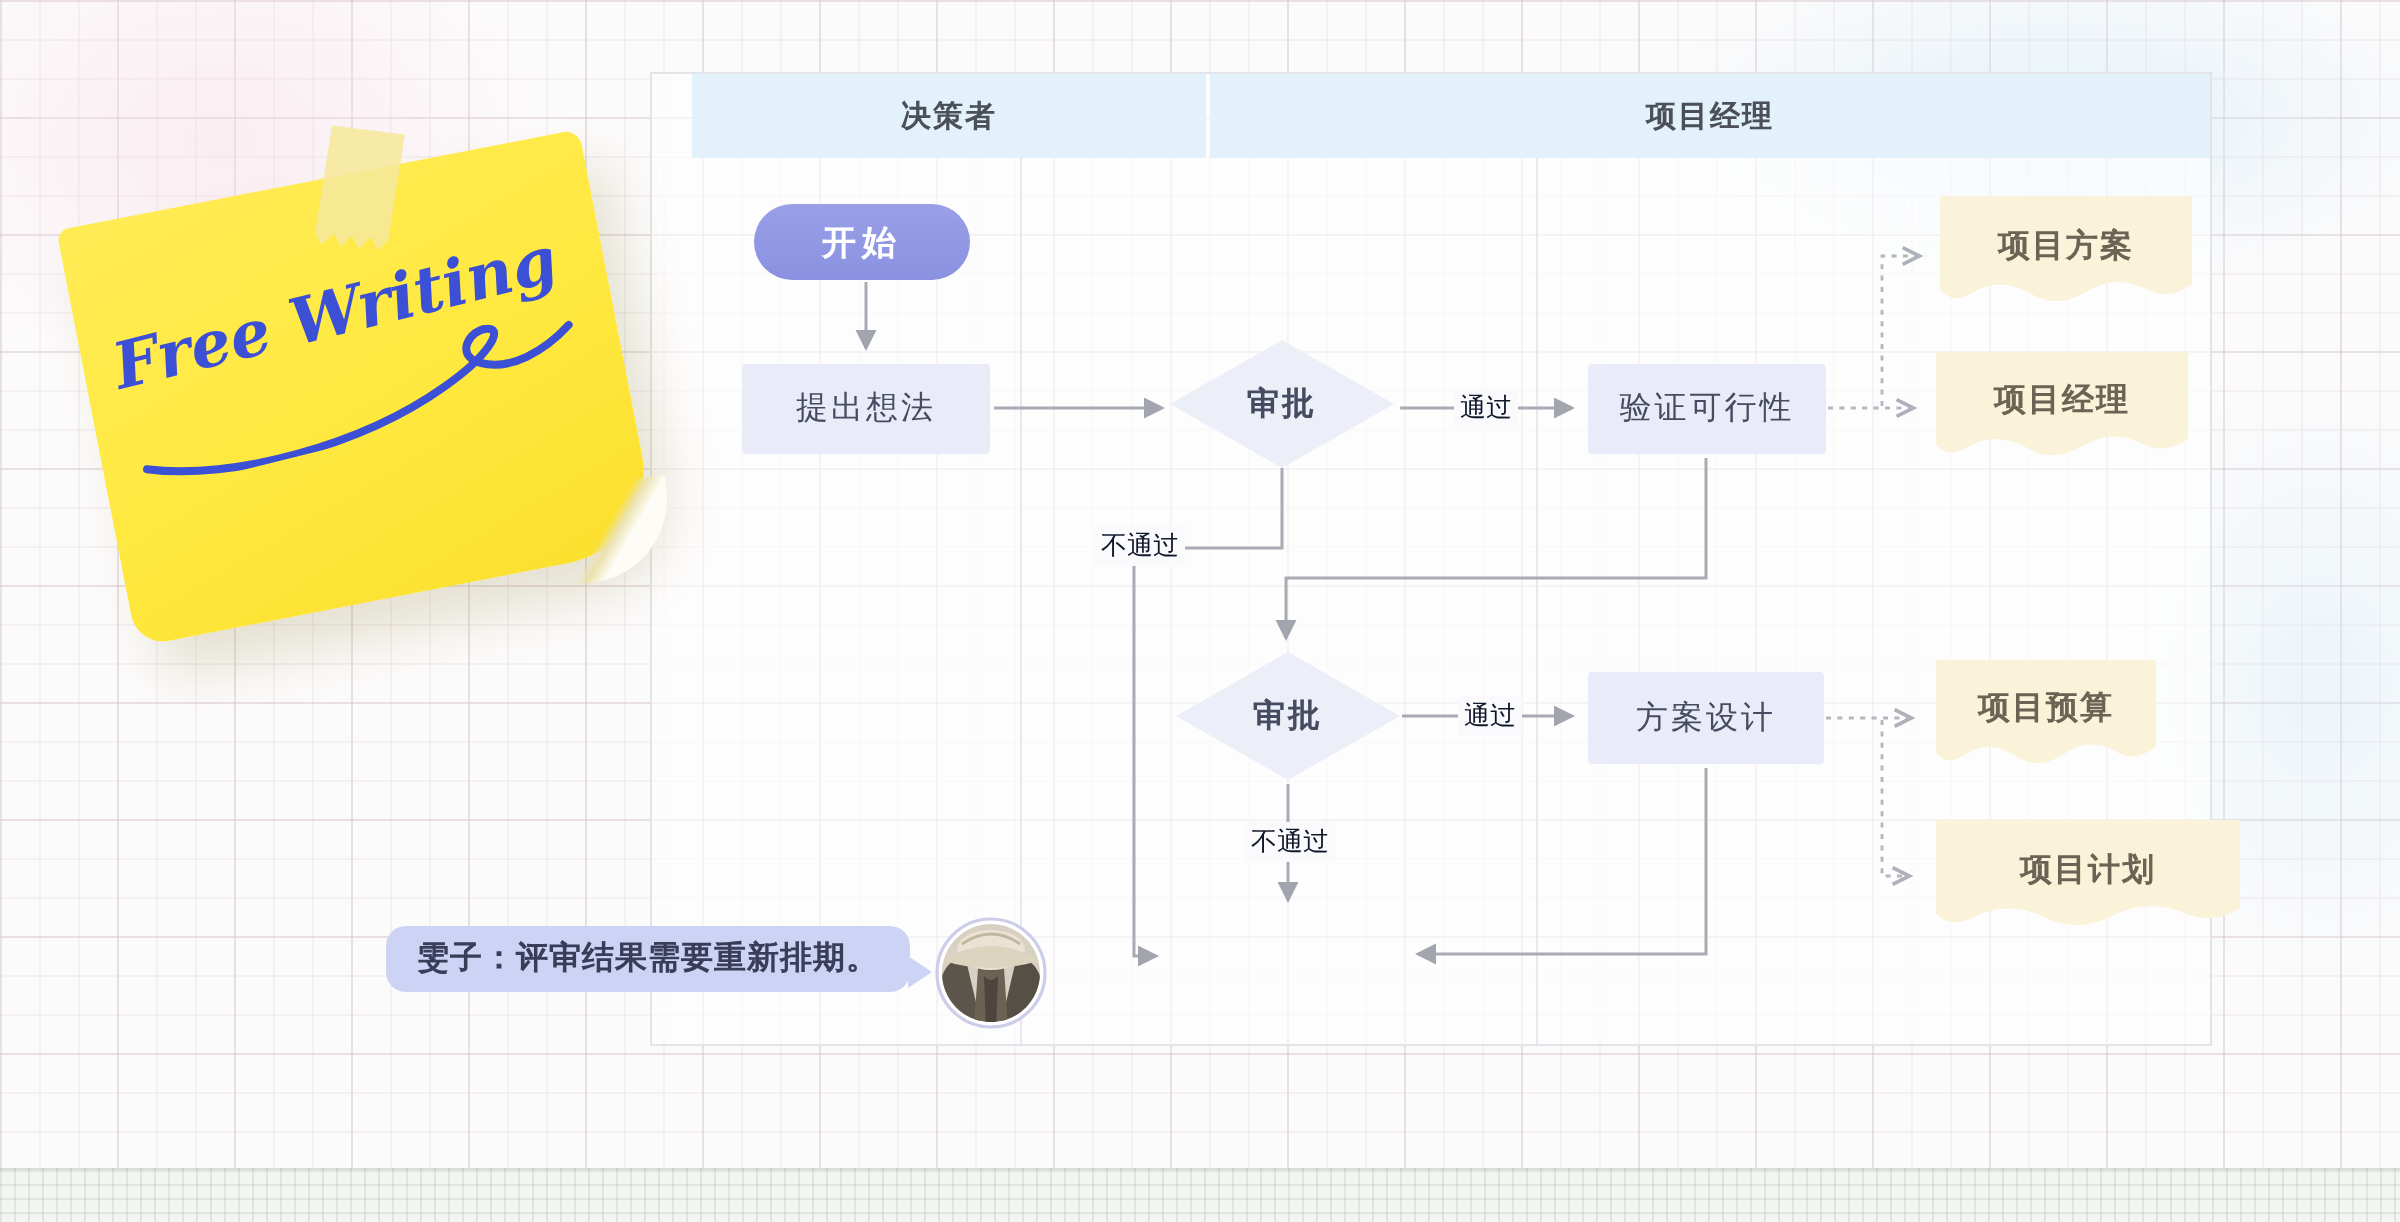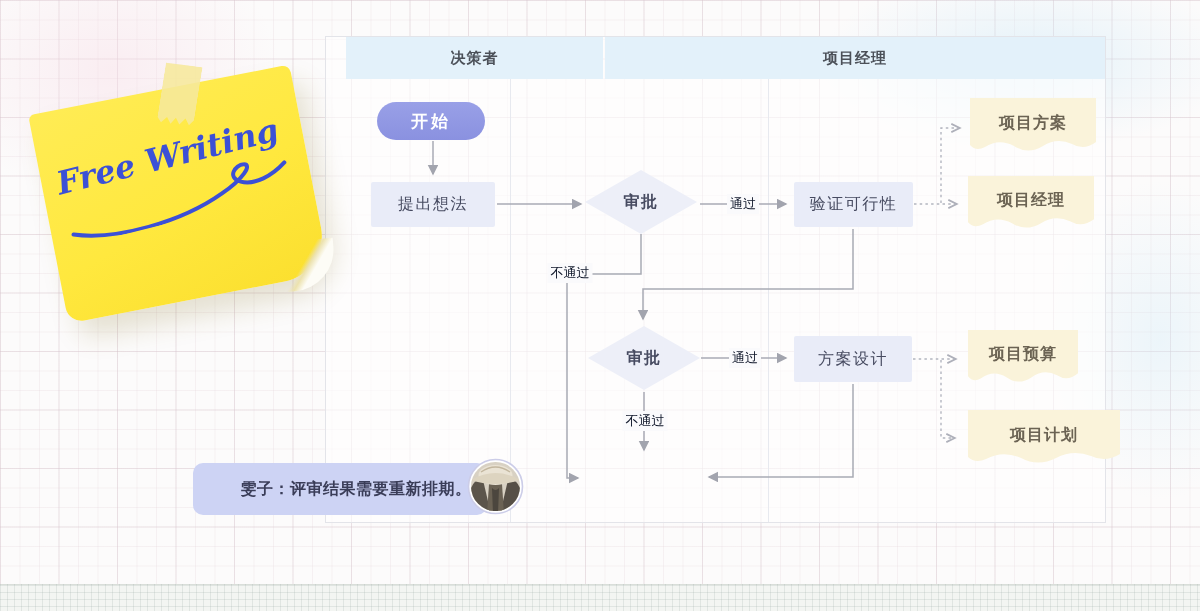--- a/index.html
+++ b/index.html
@@ -57,23 +57,23 @@
     border-bottom-right-radius:42px;transform:rotate(6deg);}
   .note-inner{position:absolute;left:10px;top:48px;width:240px;transform:rotate(-3deg);text-align:center;}
   .note-title{font-family:"DejaVu Serif","Liberation Serif",serif;font-style:italic;font-weight:700;
     font-size:32px;color:#3c50d6;white-space:nowrap;}
   .flourish{display:block;margin:2px auto 0;}
   .tape{position:absolute;left:161px;top:64px;width:37px;height:62px;z-index:7;
     background:rgba(246,232,156,0.88);transform:rotate(9deg);
     box-shadow:0 2px 4px rgba(120,100,30,0.12);
     clip-path:polygon(0 2%,100% 0,100% 86%,88% 96%,76% 86%,62% 97%,50% 87%,38% 98%,26% 88%,12% 98%,0 90%);}
   
-  .bubble{position:absolute;left:193px;top:463px;width:262px;height:52px;z-index:6;
+  .bubble{position:absolute;left:193px;top:463px;width:262px;height:33px;z-index:6;
     background:#cdd3f4;border-radius:10px;display:flex;align-items:center;justify-content:center;
-    color:#3a3d58;font-size:16px;font-weight:700;letter-spacing:0.5px;padding-left:32px;}
+    color:#3a3d58;font-size:16px;font-weight:700;letter-spacing:0.5px;}
   .bubble::after{content:'';position:absolute;right:-11px;top:15px;width:0;height:0;
     border-top:8px solid transparent;border-bottom:8px solid transparent;border-left:12px solid #cdd3f4;}
   .avatar{position:absolute;left:467px;top:458px;width:57px;height:57px;z-index:6;}
 </style>
 </head>
 <body>
 
 <div class="stage">
   <div class="wash wash-tl"></div>
   <div class="wash wash-tr"></div>

